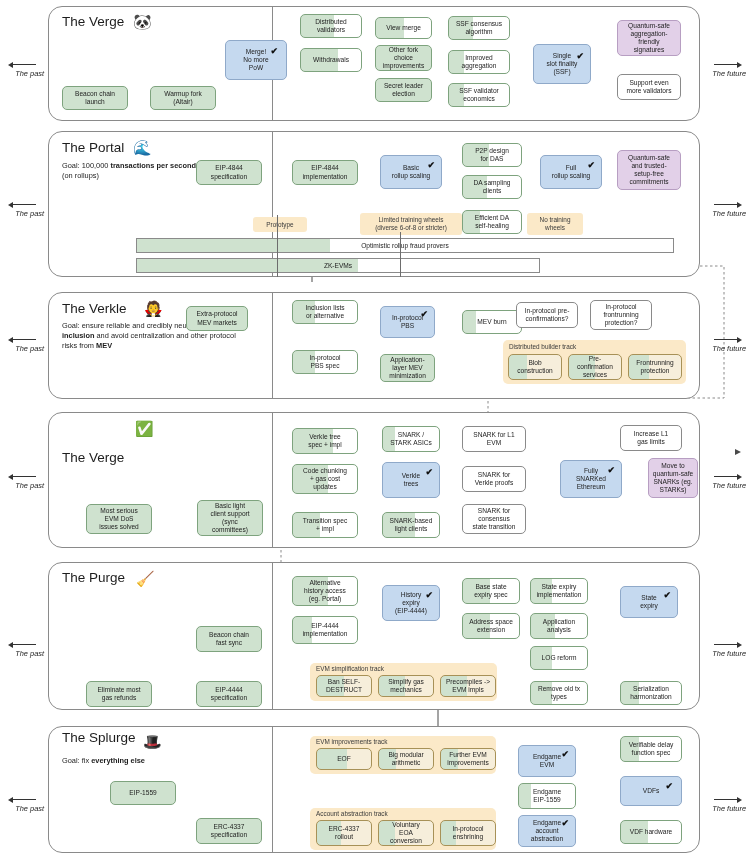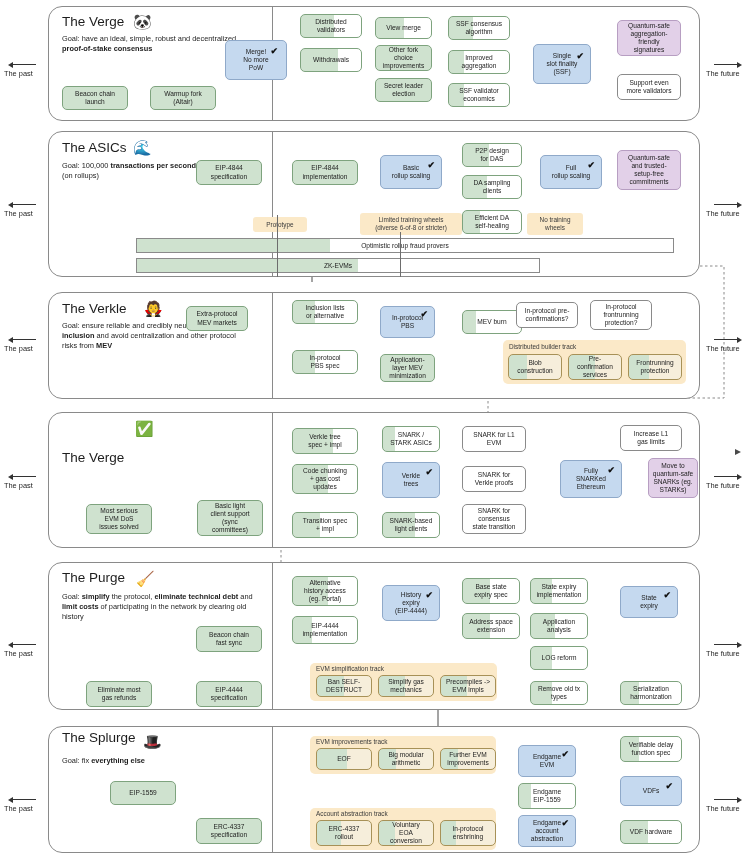--- a/index.html
+++ b/index.html
@@ -55,25 +55,26 @@
     line-height: 1.38;
     color: #1d1d1d;
     z-index: 4;
   }
   .sect-goal b { font-weight: bold; }
 
   
   .era {
     position: absolute;
     width: 40px;
-    text-align: left;
+    text-align: right;
     font-size: 7.4px;
     line-height: 1.25;
     color: #1d1d1d;
     z-index: 4;
+    font-style: italic;
   }
   .era .arrowline {
     position: relative;
     height: 9px;
   }
   .era .arrowline::before {
     content: "";
     position: absolute;
     left: 8px; right: 8px; top: 4px;
     border-top: 1px solid #333;
@@ -340,21 +341,20 @@
   </div>
   <div class="era future" style="left:706px; top:795px;">
     <div class="arrowline"></div>
     <div>The future</div>
   </div>
 
   <div class="section" style="left:48px; top:6px; width:652px; height:115px;"></div>
   <div class="divider" style="left:272px; top:6px; height:115px;"></div>
   <div class="sect-title" style="left:62px; top:14px;">The Verge</div>
   <div class="sect-emoji" style="left:133px; top:14px;">🐼</div>
-  <div class="sect-goal" style="left:62px; top:34px; width:185px;">Goal: have an ideal, simple, robust and decentralized <b>proof-of-stake consensus</b></div>
 
   <div class="node n-green" style="left:62px;top:86px;width:66px;height:24px;--p:100%">
       <span class="lbl">Beacon chain<br>launch</span>
     </div>
   <div class="node n-green" style="left:150px;top:86px;width:66px;height:24px;--p:100%">
       <span class="lbl">Warmup fork<br>(Altair)</span>
     </div>
   <div class="node n-blue" style="left:225px;top:40px;width:62px;height:40px;">
       <span class="chk" style="right:8px;top:6px;">✔</span>
       <span class="lbl">Merge!<br>No more<br>PoW</span>
@@ -390,21 +390,21 @@
     </div>
   <div class="node n-purple" style="left:617px;top:20px;width:64px;height:36px;">
       <span class="lbl">Quantum-safe<br>aggregation-<br>friendly<br>signatures</span>
     </div>
   <div class="node n-white" style="left:617px;top:74px;width:64px;height:26px;">
       <span class="lbl">Support even<br>more validators</span>
     </div>
 
   <div class="section" style="left:48px; top:131px; width:652px; height:146px;"></div>
   <div class="divider" style="left:272px; top:131px; height:146px;"></div>
-  <div class="sect-title" style="left:62px; top:140px;">The ASICs</div>
+  <div class="sect-title" style="left:62px; top:140px;">The Portal</div>
   <div class="sect-emoji" style="left:133px; top:140px;">🌊</div>
   <div class="sect-goal" style="left:62px; top:161px; width:185px;">Goal: 100,000 <b>transactions per second</b> and beyond (on rollups)</div>
 
   <div class="node n-green" style="left:196px;top:160px;width:66px;height:25px;--p:100%">
       <span class="lbl">EIP-4844<br>specification</span>
     </div>
   <div class="node n-green" style="left:292px;top:160px;width:66px;height:25px;--p:100%">
       <span class="lbl">EIP-4844<br>implementation</span>
     </div>
   <div class="node n-blue" style="left:380px;top:155px;width:62px;height:34px;">
@@ -532,21 +532,20 @@
       <span class="lbl">Increase L1<br>gas limits</span>
     </div>
   <div class="node n-purple" style="left:648px;top:458px;width:50px;height:40px;">
       <span class="lbl">Move to<br>quantum-safe<br>SNARKs (eg.<br>STARKs)</span>
     </div>
 
   <div class="section" style="left:48px; top:562px; width:652px; height:148px;"></div>
   <div class="divider" style="left:272px; top:562px; height:148px;"></div>
   <div class="sect-title" style="left:62px; top:570px;">The Purge</div>
   <div class="sect-emoji" style="left:136px; top:571px;">🧹</div>
-  <div class="sect-goal" style="left:62px; top:592px; width:200px;">Goal: <b>simplify</b> the protocol, <b>eliminate technical debt</b> and <b>limit costs</b> of participating in the network by clearing old history</div>
 
   <div class="node n-green" style="left:86px;top:681px;width:66px;height:26px;--p:100%">
       <span class="lbl">Eliminate most<br>gas refunds</span>
     </div>
   <div class="node n-green" style="left:196px;top:626px;width:66px;height:26px;--p:100%">
       <span class="lbl">Beacon chain<br>fast sync</span>
     </div>
   <div class="node n-green" style="left:196px;top:681px;width:66px;height:26px;--p:100%">
       <span class="lbl">EIP-4444<br>specification</span>
     </div>

